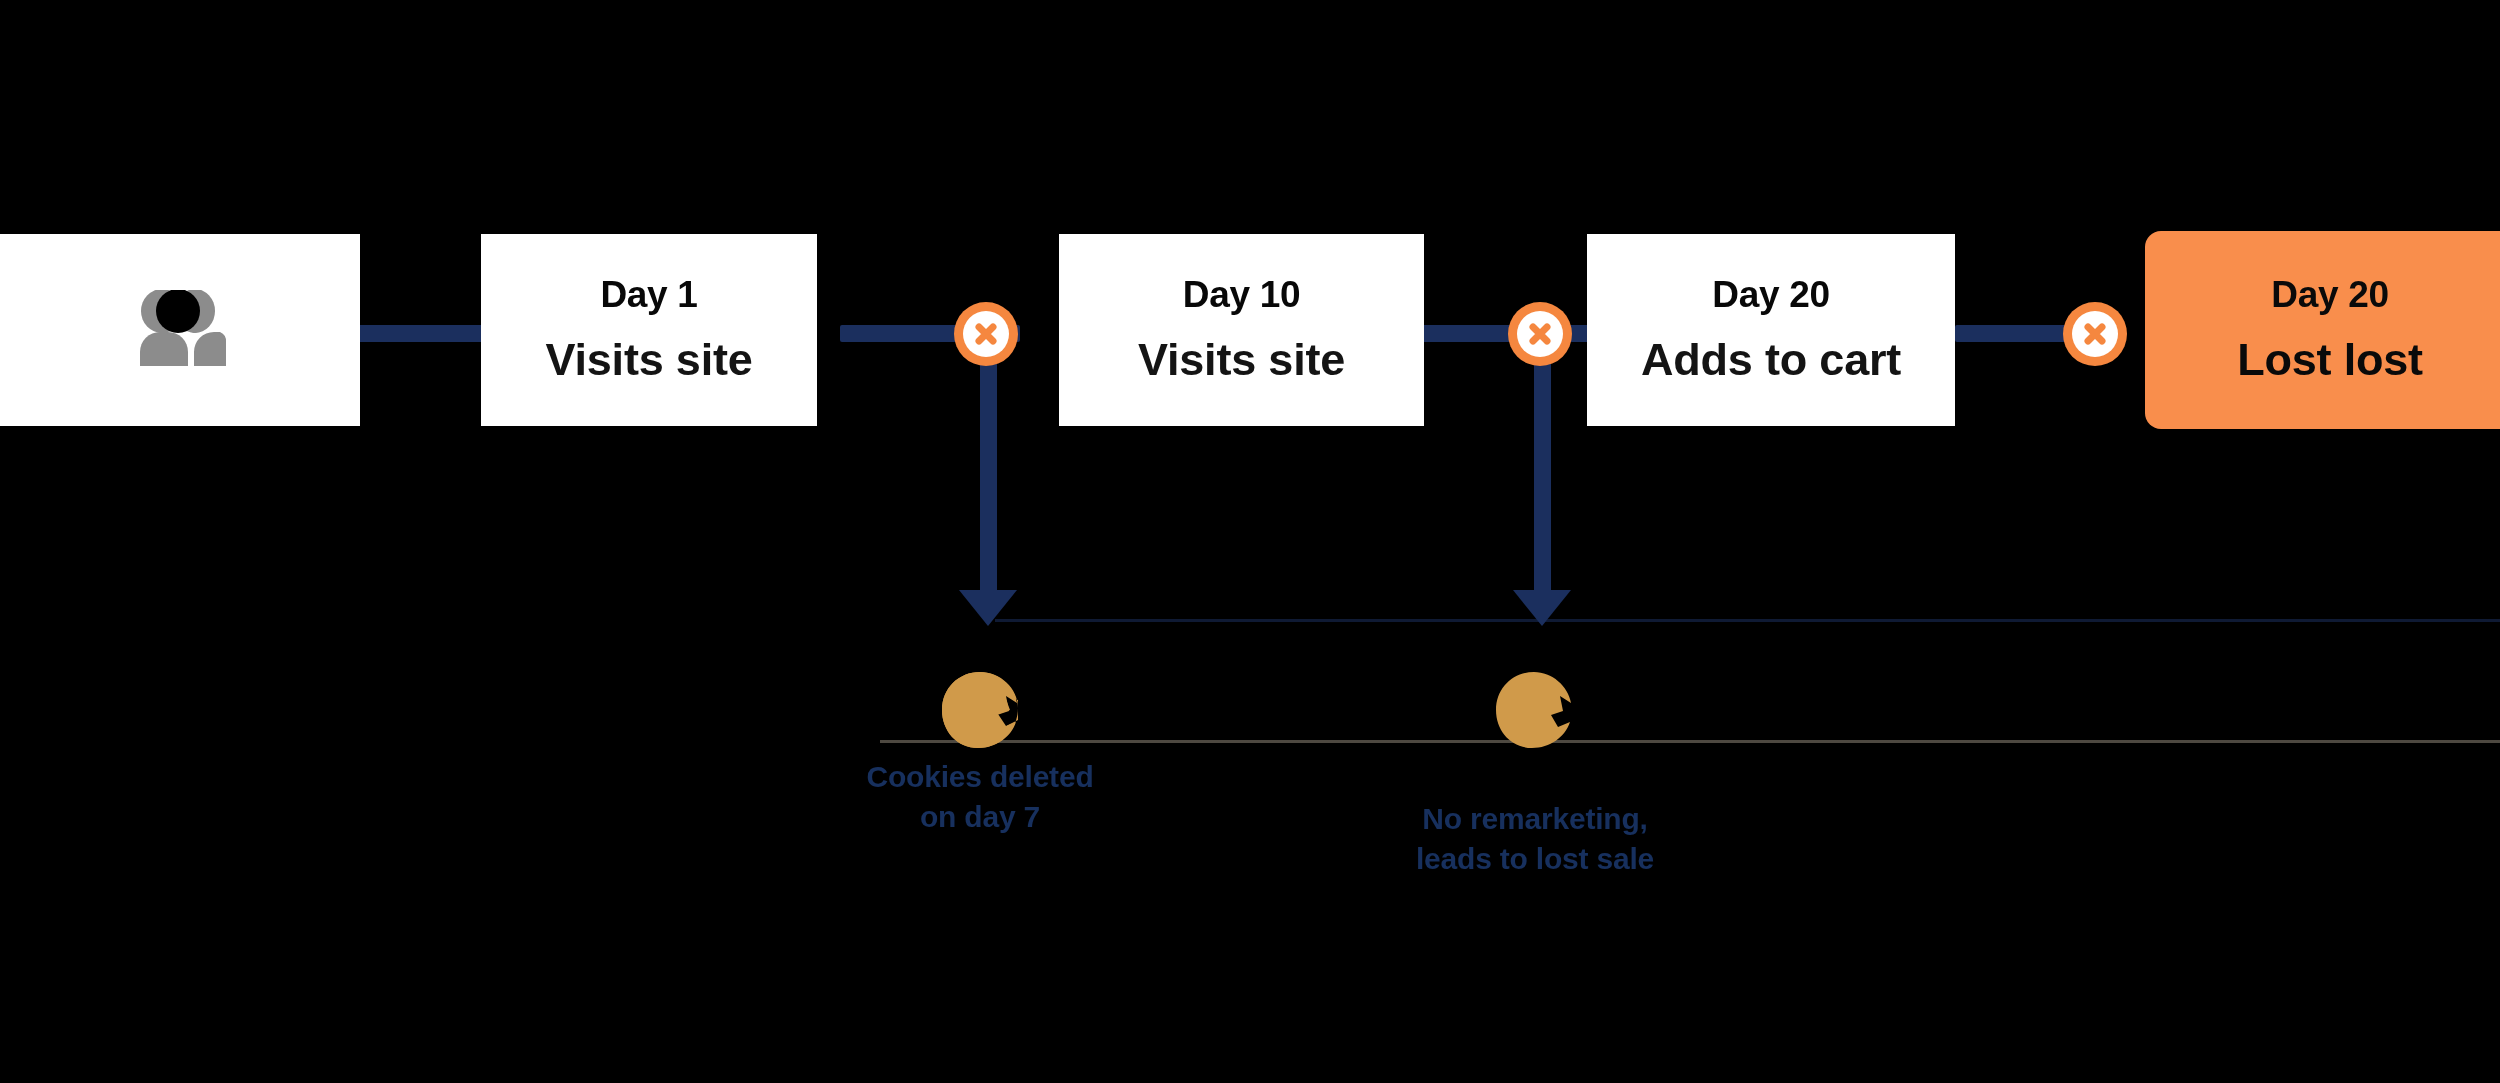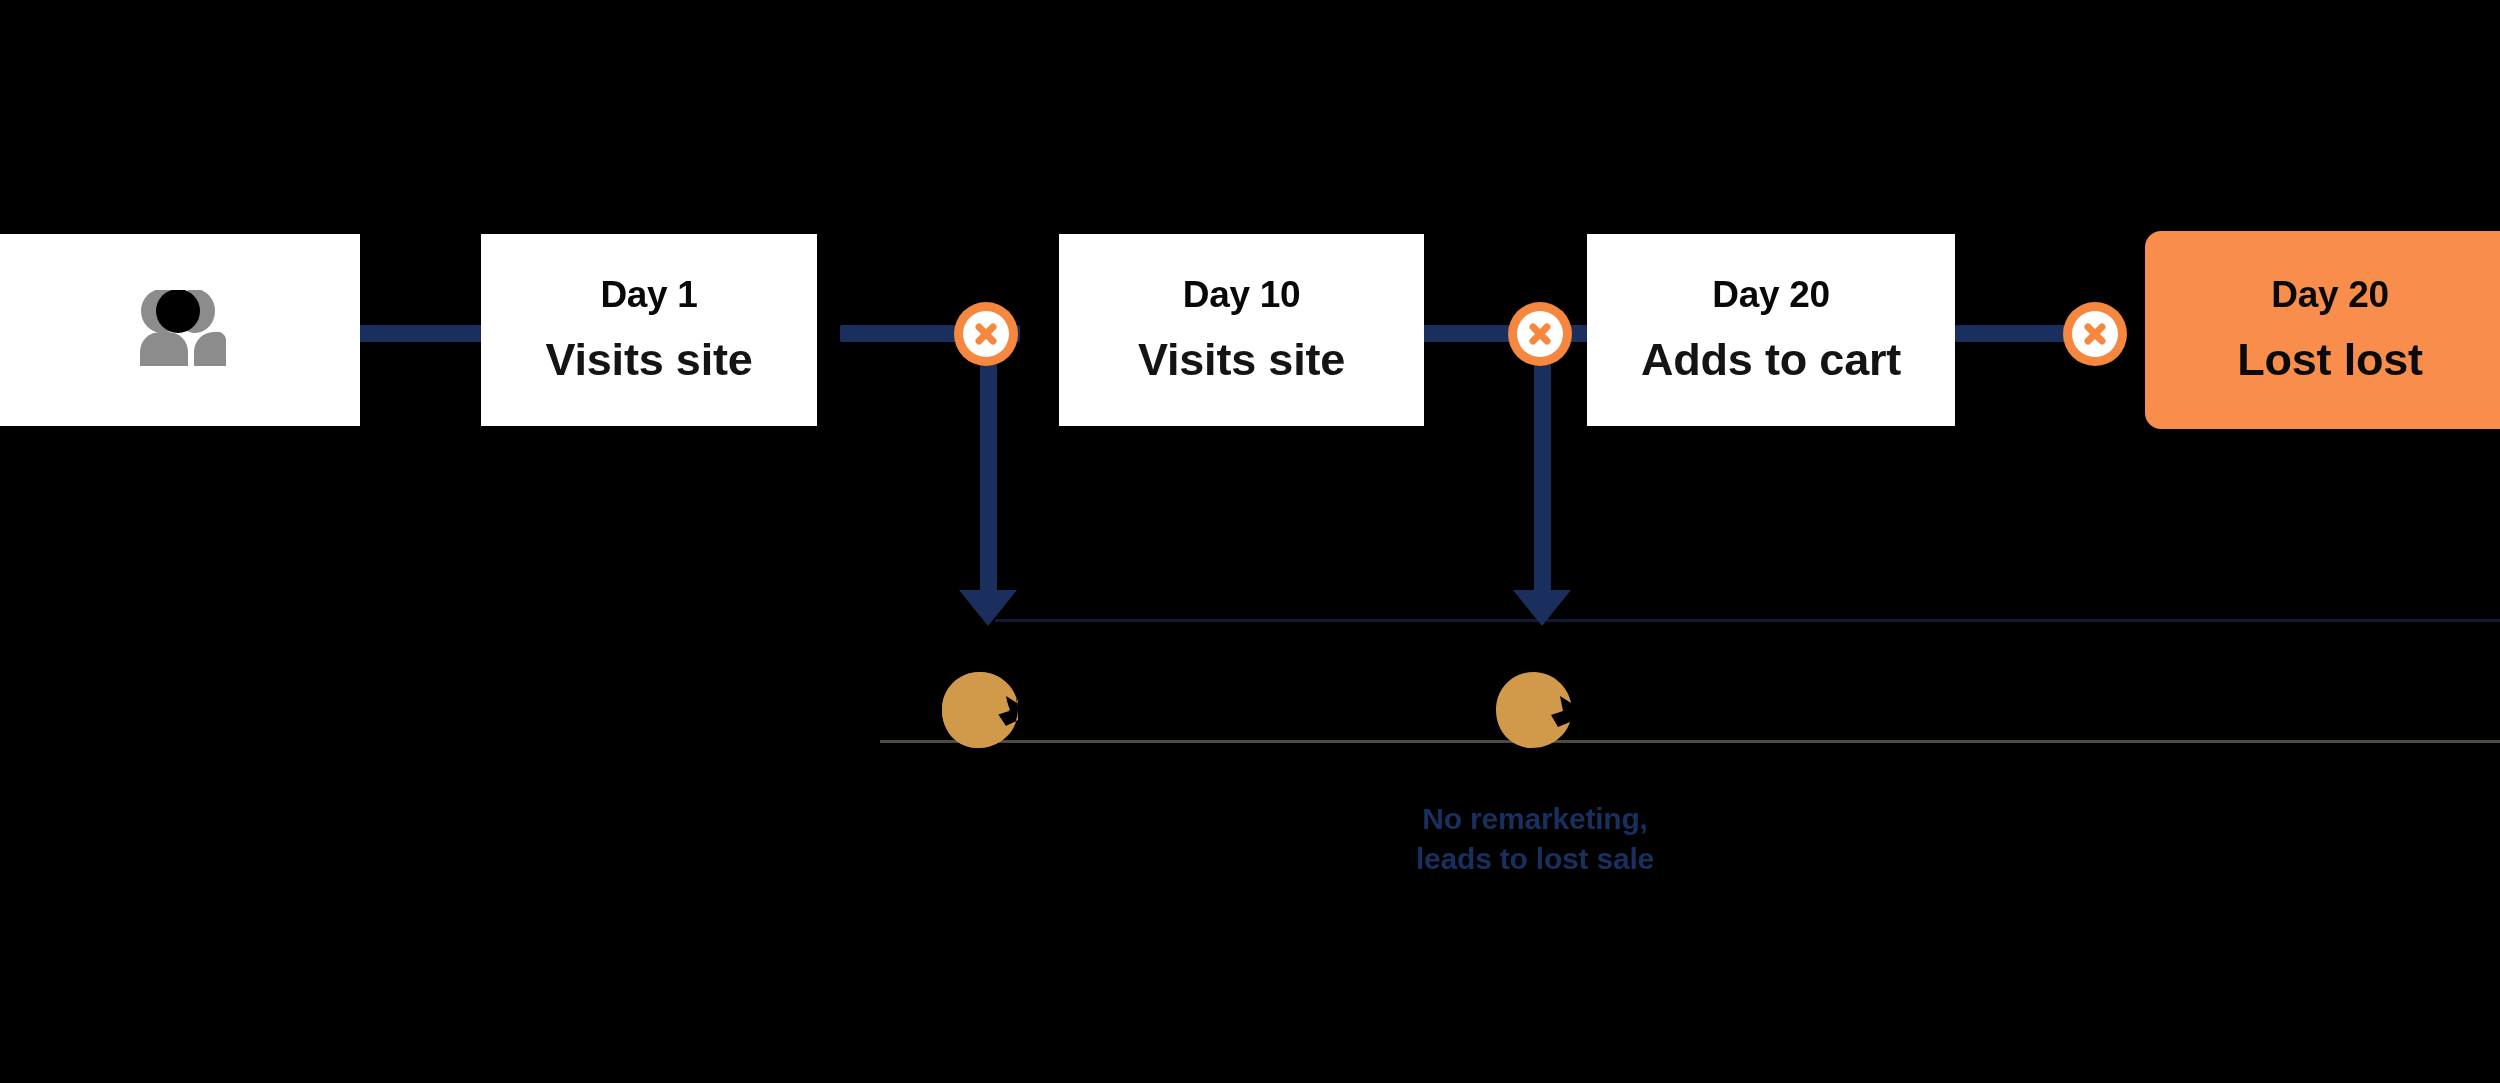--- a/index.html
+++ b/index.html
@@ -208,20 +208,22 @@
   </div>
 
   <div class="cookie" style="left:940px; top:670px;">
     <svg width="80" height="80" viewBox="0 0 80 80" aria-hidden="true">
       <path d="M40 2 C60 2 78 18 78 38 C78 60 60 78 38 78 C17 78 2 61 2 40 C2 18 19 2 40 2 Z
                M78 30 L64 24 L70 40 L58 44 L66 56 L78 50 Z" fill="#D09A4A"></path>
       <path d="M40 2 C58 2 74 16 77 33 L66 26 L69 41 L57 45 L64 57 L76 52
                C71 67 56 78 38 78 C17 78 2 61 2 40 C2 18 19 2 40 2 Z" fill="#D09A4A"></path>
     </svg>
   </div>
+  <div class="annot" style="left:790px; top:757px; width:380px;">Cookies deleted
+on day 7</div>
 
   <div class="cookie" style="left:1494px; top:670px;">
     <svg width="80" height="80" viewBox="0 0 80 80" aria-hidden="true">
       <path d="M40 2 C58 2 74 16 77 33 L66 26 L69 41 L57 45 L64 57 L76 52
                C71 67 56 78 38 78 C17 78 2 61 2 40 C2 18 19 2 40 2 Z" fill="#D09A4A"></path>
     </svg>
   </div>
   <div class="annot" style="left:1345px; top:799px; width:380px;">No remarketing,
 leads to lost sale</div>
 

